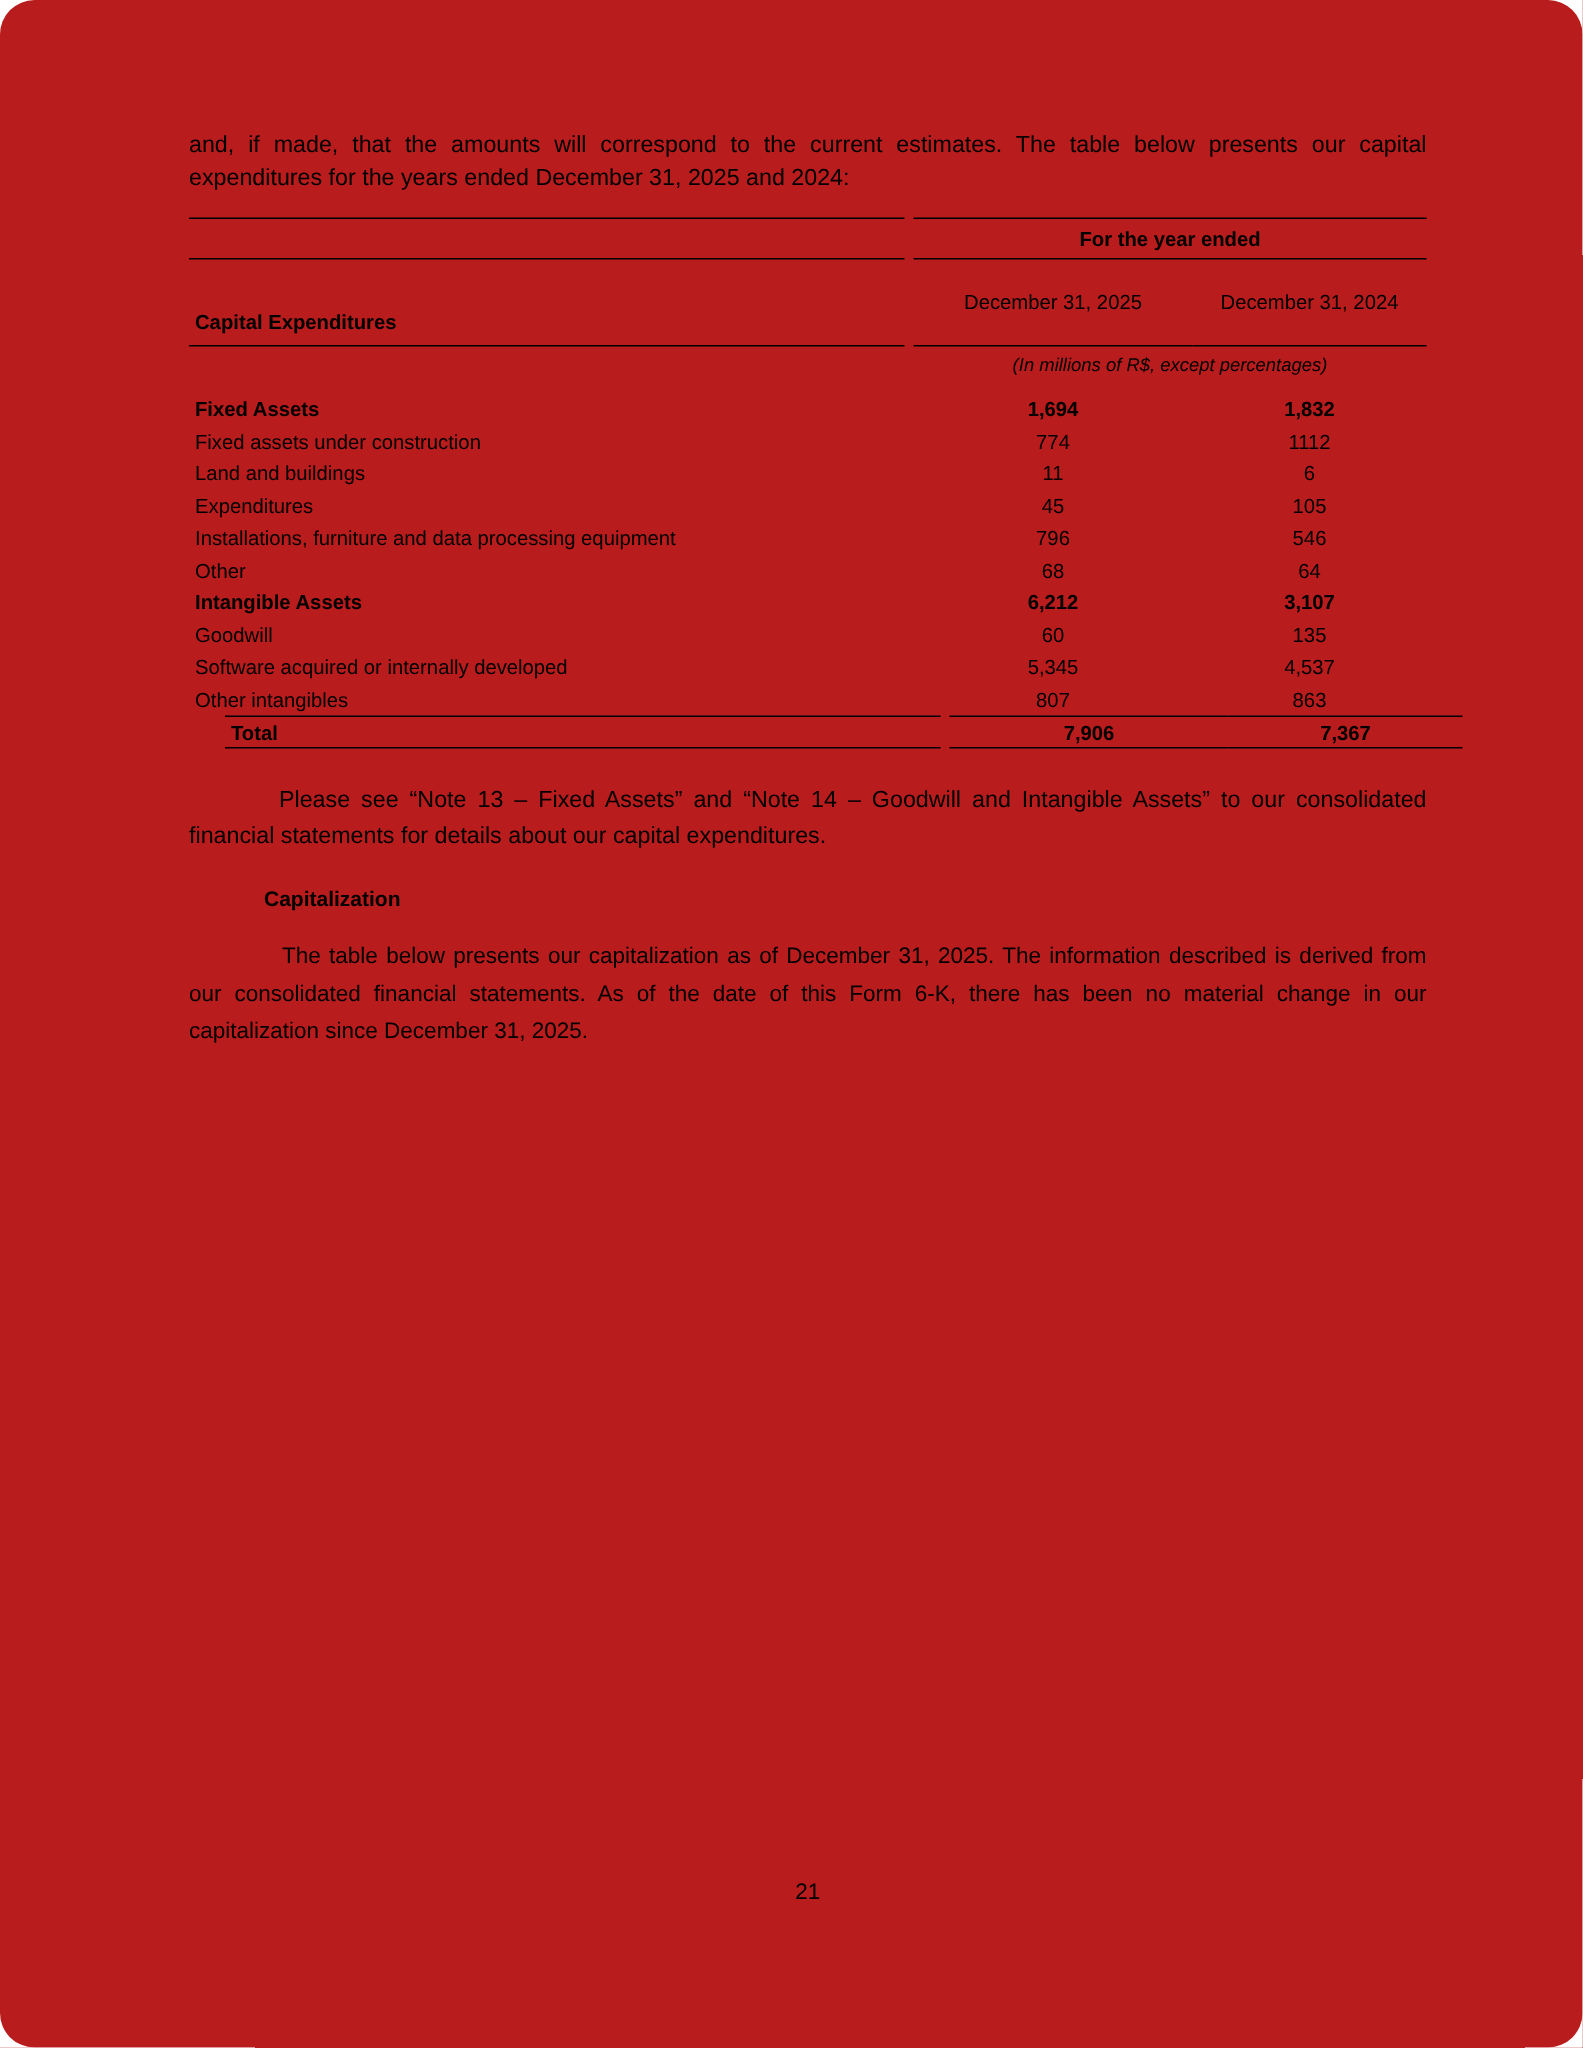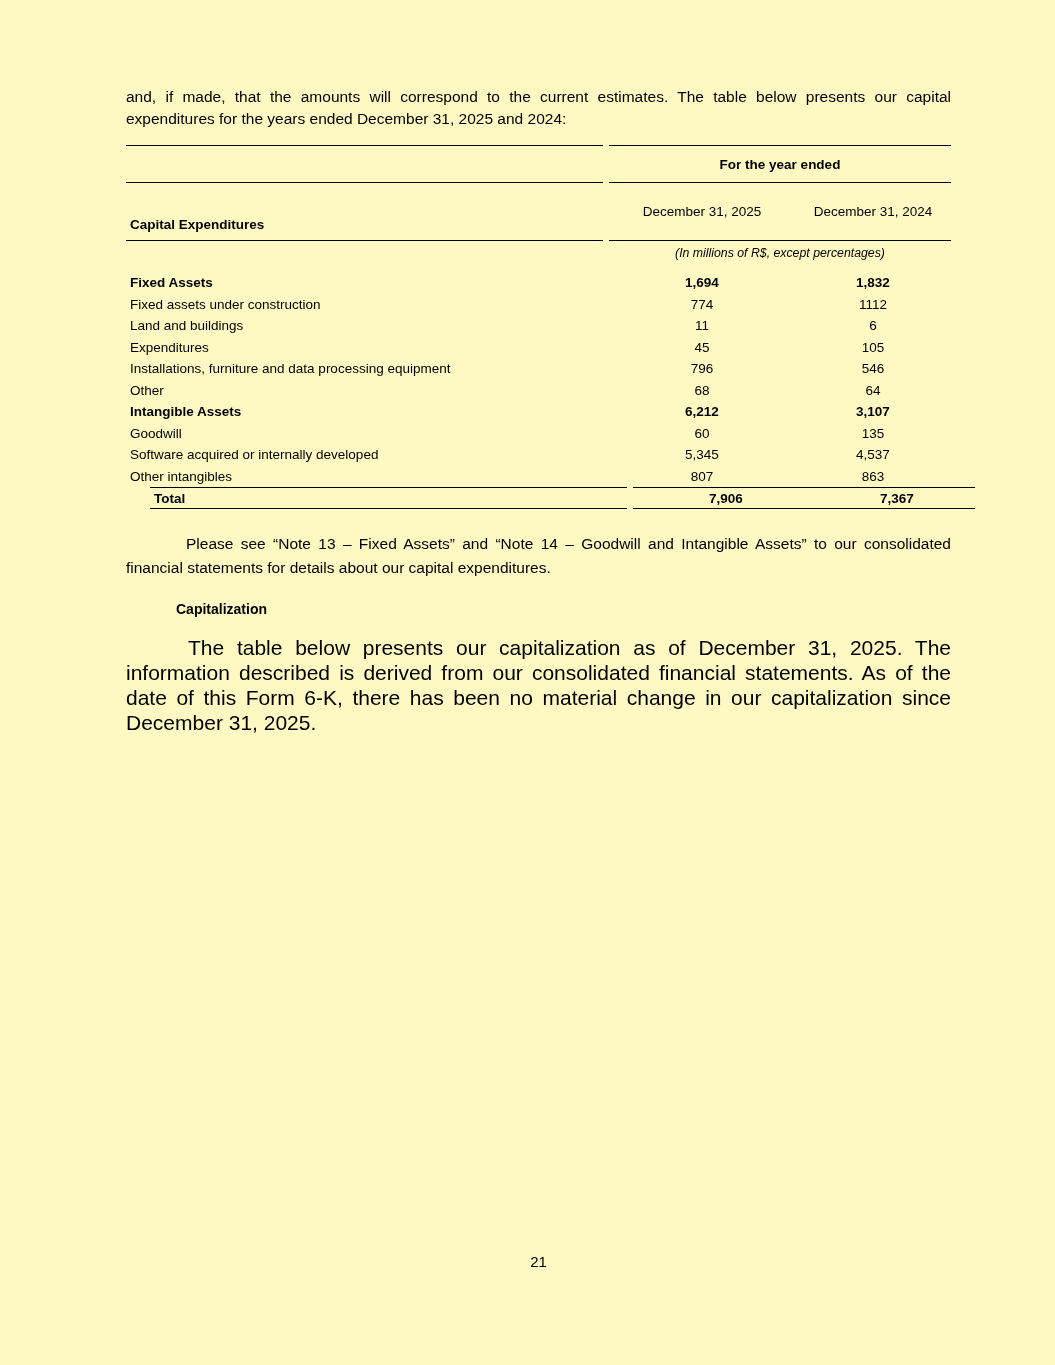--- a/index.html
+++ b/index.html
@@ -4,37 +4,37 @@
 <style>
   * { margin: 0; padding: 0; box-sizing: border-box; }
   html, body { background: #ffffff; }
   body {
     width: 1055px;
     height: 1365px;
     position: relative;
     font-family: "Liberation Sans", sans-serif;
     color: #000;
   }
-  .page { position: absolute; inset: 0; background: #fef9c3; }
+  .page { position: absolute; inset: 0; background: #b91c1c; border-radius: 23px; }
   .content { position: absolute; left: 126px; top: 0; width: 825px; height: 1365px; }
 
   .intro {
     margin-top: 86px;
     font-size: 15.5px;
     line-height: 22px;
     text-align: justify;
   }
 
   
   .fin-table { margin-top: 15px; font-size: 13.5px; }
   .t-row { display: grid; grid-template-columns: 483px 186px 156px; }
   .c-label { padding-left: 4px; }
   .c-val { text-align: center; }
 
-  .spanner-row { height: 38px; }
+  .spanner-row { height: 28px; }
   .spanner-row .c-label,
   .spanner-row .c-span {
     border-top: 1px solid #000;
     border-bottom: 1px solid #000;
     height: 100%;
   }
   .spanner-row .c-label { margin-right: 6px; }
   .c-span {
     grid-column: 2 / 4;
     display: flex; align-items: center; justify-content: center;
@@ -86,21 +86,21 @@
     text-indent: 60px;
   }
   .cap-heading {
     margin-top: 21px;
     margin-left: 50px;
     font-weight: 700;
     font-size: 14px;
   }
   .cap-para {
     margin-top: 18px;
-    font-size: 21px;
+    font-size: 15px;
     line-height: 25px;
     text-align: justify;
     text-indent: 62px;
   }
 
   .page-number {
     position: absolute;
     top: 1253px;
     left: 0;
     width: 100%;

